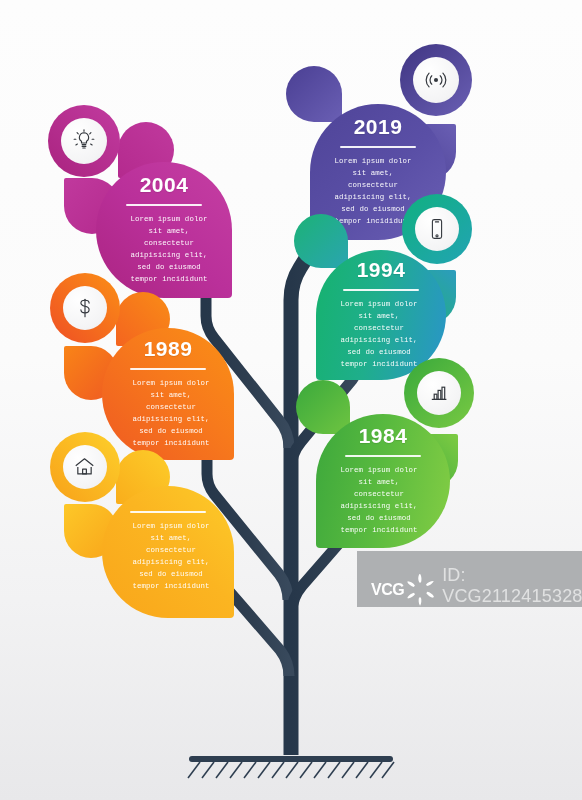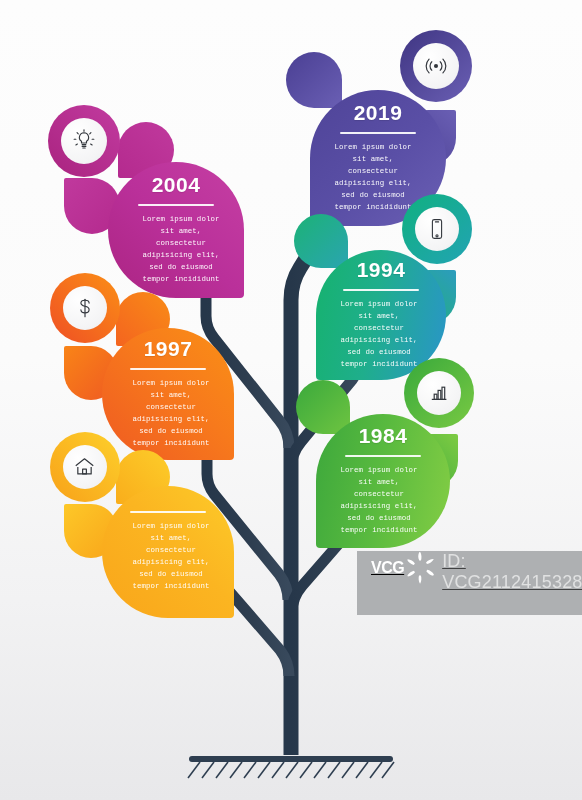--- a/index.html
+++ b/index.html
@@ -104,27 +104,26 @@
   }
   .panel-body.right-anchor { margin: 0 auto 0 6px; }
   .panel-body.left-anchor  { margin: 0 6px 0 auto; }
 
   
   #watermark {
     position: absolute;
     left: 357px;
     top: 551px;
     width: 225px;
-    height: 64px;
+    height: 56px;
     background: #aeb0b2;
     display: flex;
-    align-items: flex-start;
+    align-items: flex-end;
     gap: 6px;
     padding-left: 14px;
-    text-decoration: underline;
   }
   #wm-text {
     color: #ffffff;
     opacity: .62;
     font-size: 18px;
     letter-spacing: .2px;
   }
   #wm-logo {
     display: flex;
     align-items: center;
@@ -181,21 +180,21 @@
         <line x1="326" y1="762" x2="314" y2="778"></line>
         <line x1="340" y1="762" x2="328" y2="778"></line>
         <line x1="354" y1="762" x2="342" y2="778"></line>
         <line x1="368" y1="762" x2="356" y2="778"></line>
         <line x1="382" y1="762" x2="370" y2="778"></line>
         <line x1="394" y1="762" x2="382" y2="778"></line>
       </g>
     </g>
   </svg>
 
-  <div class="cluster" style="left:338px; top:22px; width:200px; height:180px;">
+  <div class="cluster" style="left:338px; top:36px; width:200px; height:180px;">
 
     <div class="petal corner-br" style="left:-52px; top:30px; width:56px; height:56px;
                 background:linear-gradient(135deg,#4a3f93,#6a5fb4);"></div>
     <div class="petal corner-tr" style="left:62px; top:88px; width:56px; height:56px;
                 background:linear-gradient(45deg,#4a3f93,#6a5fb4);"></div>
 
     <div class="icon-petal corner-br" style="left:62px; top:8px; width:72px; height:72px;
                 background:linear-gradient(135deg,#3f3582,#6a5fb4);">
       <div class="icon-disc">
         <svg width="26" height="26" viewBox="0 0 24 24" fill="none" stroke="#33373d" stroke-width="1.1" stroke-linecap="round">
@@ -230,21 +229,21 @@
                 background:linear-gradient(225deg,#c23ba0,#a9237f);">
       <div class="icon-disc">
         <svg width="26" height="26" viewBox="0 0 24 24" fill="none" stroke="#33373d" stroke-width="1.05" stroke-linecap="round">
           <path d="M12 4.4a4.3 4.3 0 0 0-2.3 7.9v1.5h4.6v-1.5A4.3 4.3 0 0 0 12 4.4z"></path>
           <path d="M10.3 15.4h3.4M10.3 17h3.4M10.9 18.5h2.2"></path>
           <path d="M12 1.6v1.5M5.6 4.3l1.1 1.1M18.4 4.3l-1.1 1.1M2.9 10.4h1.6M19.5 10.4h1.6M4.5 15.6l1.4-.8M19.5 15.6l-1.4-.8"></path>
         </svg>
       </div>
     </div>
 
-    <div class="panel" style="left:60px; top:62px; width:136px; height:136px;
+    <div class="panel" style="left:48px; top:62px; width:136px; height:136px;
                 border-bottom-right-radius:4px;
                 background:linear-gradient(225deg,#c53fa3 0%,#ba309a 50%,#ab2482 100%);">
       <div class="panel-inner">
         <div class="panel-year">2004</div>
         <div class="panel-rule"></div>
         <div class="panel-body left-anchor">Lorem ipsum dolor sit amet, consectetur adipisicing elit, sed do eiusmod tempor incididunt</div>
       </div>
     </div>
   </div>
 
@@ -291,21 +290,21 @@
           <line x1="12" y1="3.3" x2="12" y2="20.7"></line>
           <path d="M16.1 7.1c0-1.7-1.8-2.9-4.1-2.9S7.9 5.4 7.9 7.1s1.8 2.7 4.1 3.2 4.1 1.5 4.1 3.4-1.8 3.1-4.1 3.1-4.1-1.4-4.1-3.1"></path>
         </svg>
       </div>
     </div>
 
     <div class="panel" style="left:54px; top:56px; width:132px; height:132px;
                 border-bottom-right-radius:4px;
                 background:linear-gradient(225deg,#fa9016 0%,#f7791c 45%,#ef5a22 100%);">
       <div class="panel-inner">
-        <div class="panel-year">1997</div>
+        <div class="panel-year">1989</div>
         <div class="panel-rule"></div>
         <div class="panel-body left-anchor">Lorem ipsum dolor sit amet, consectetur adipisicing elit, sed do eiusmod tempor incididunt</div>
       </div>
     </div>
   </div>
 
   <div class="cluster" style="left:340px; top:358px; width:200px; height:180px;">
 
     <div class="petal corner-br" style="left:-44px; top:22px; width:54px; height:54px;
                 background:linear-gradient(135deg,#3aa93c,#6ec441);"></div>

